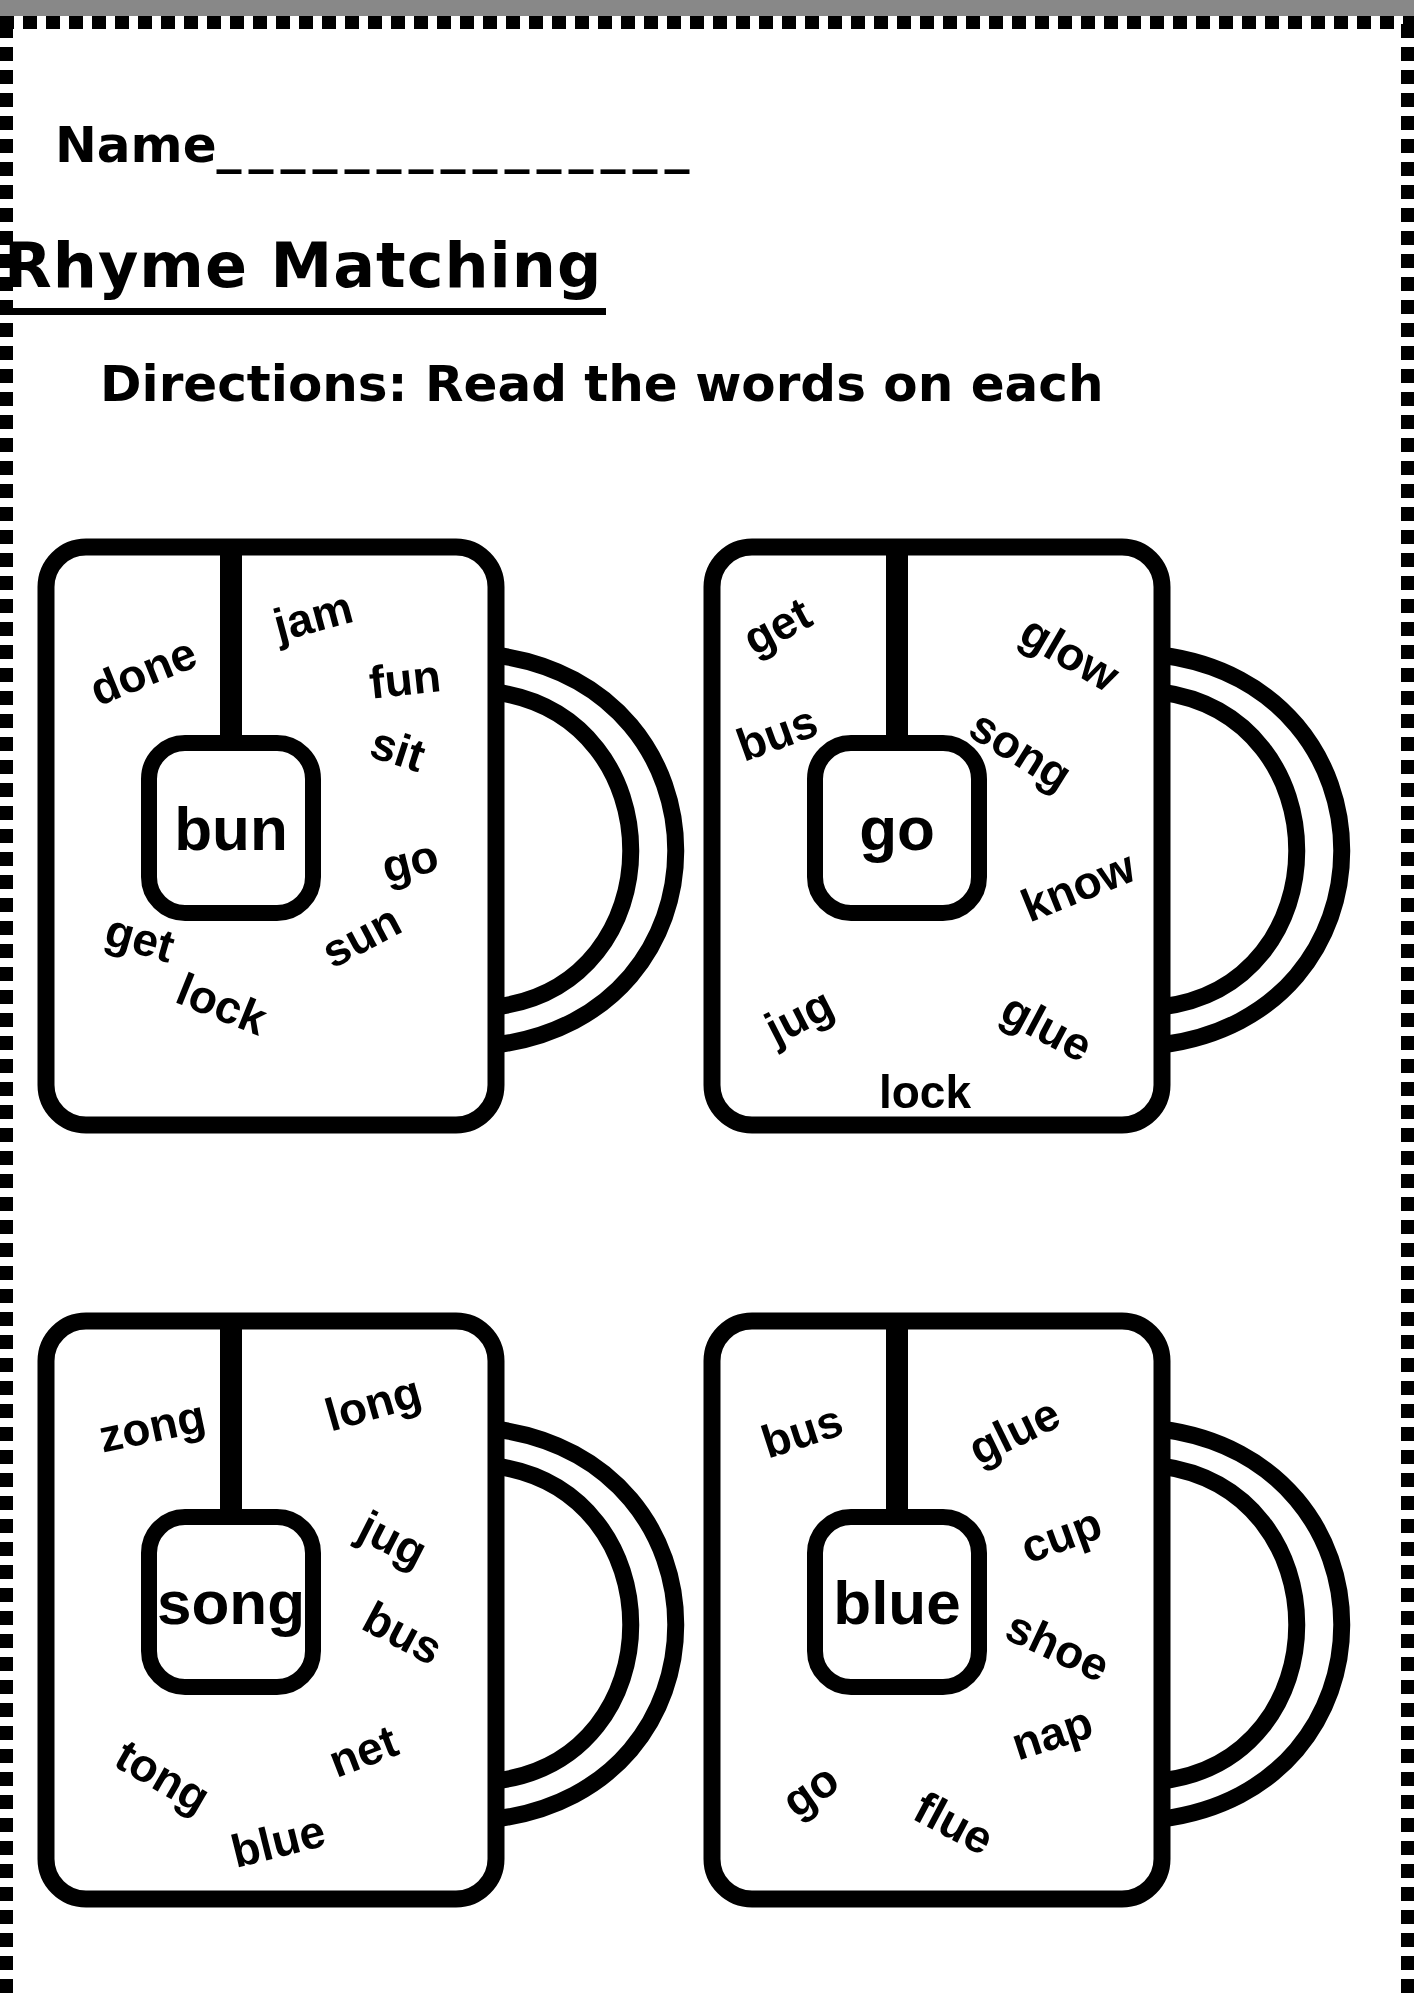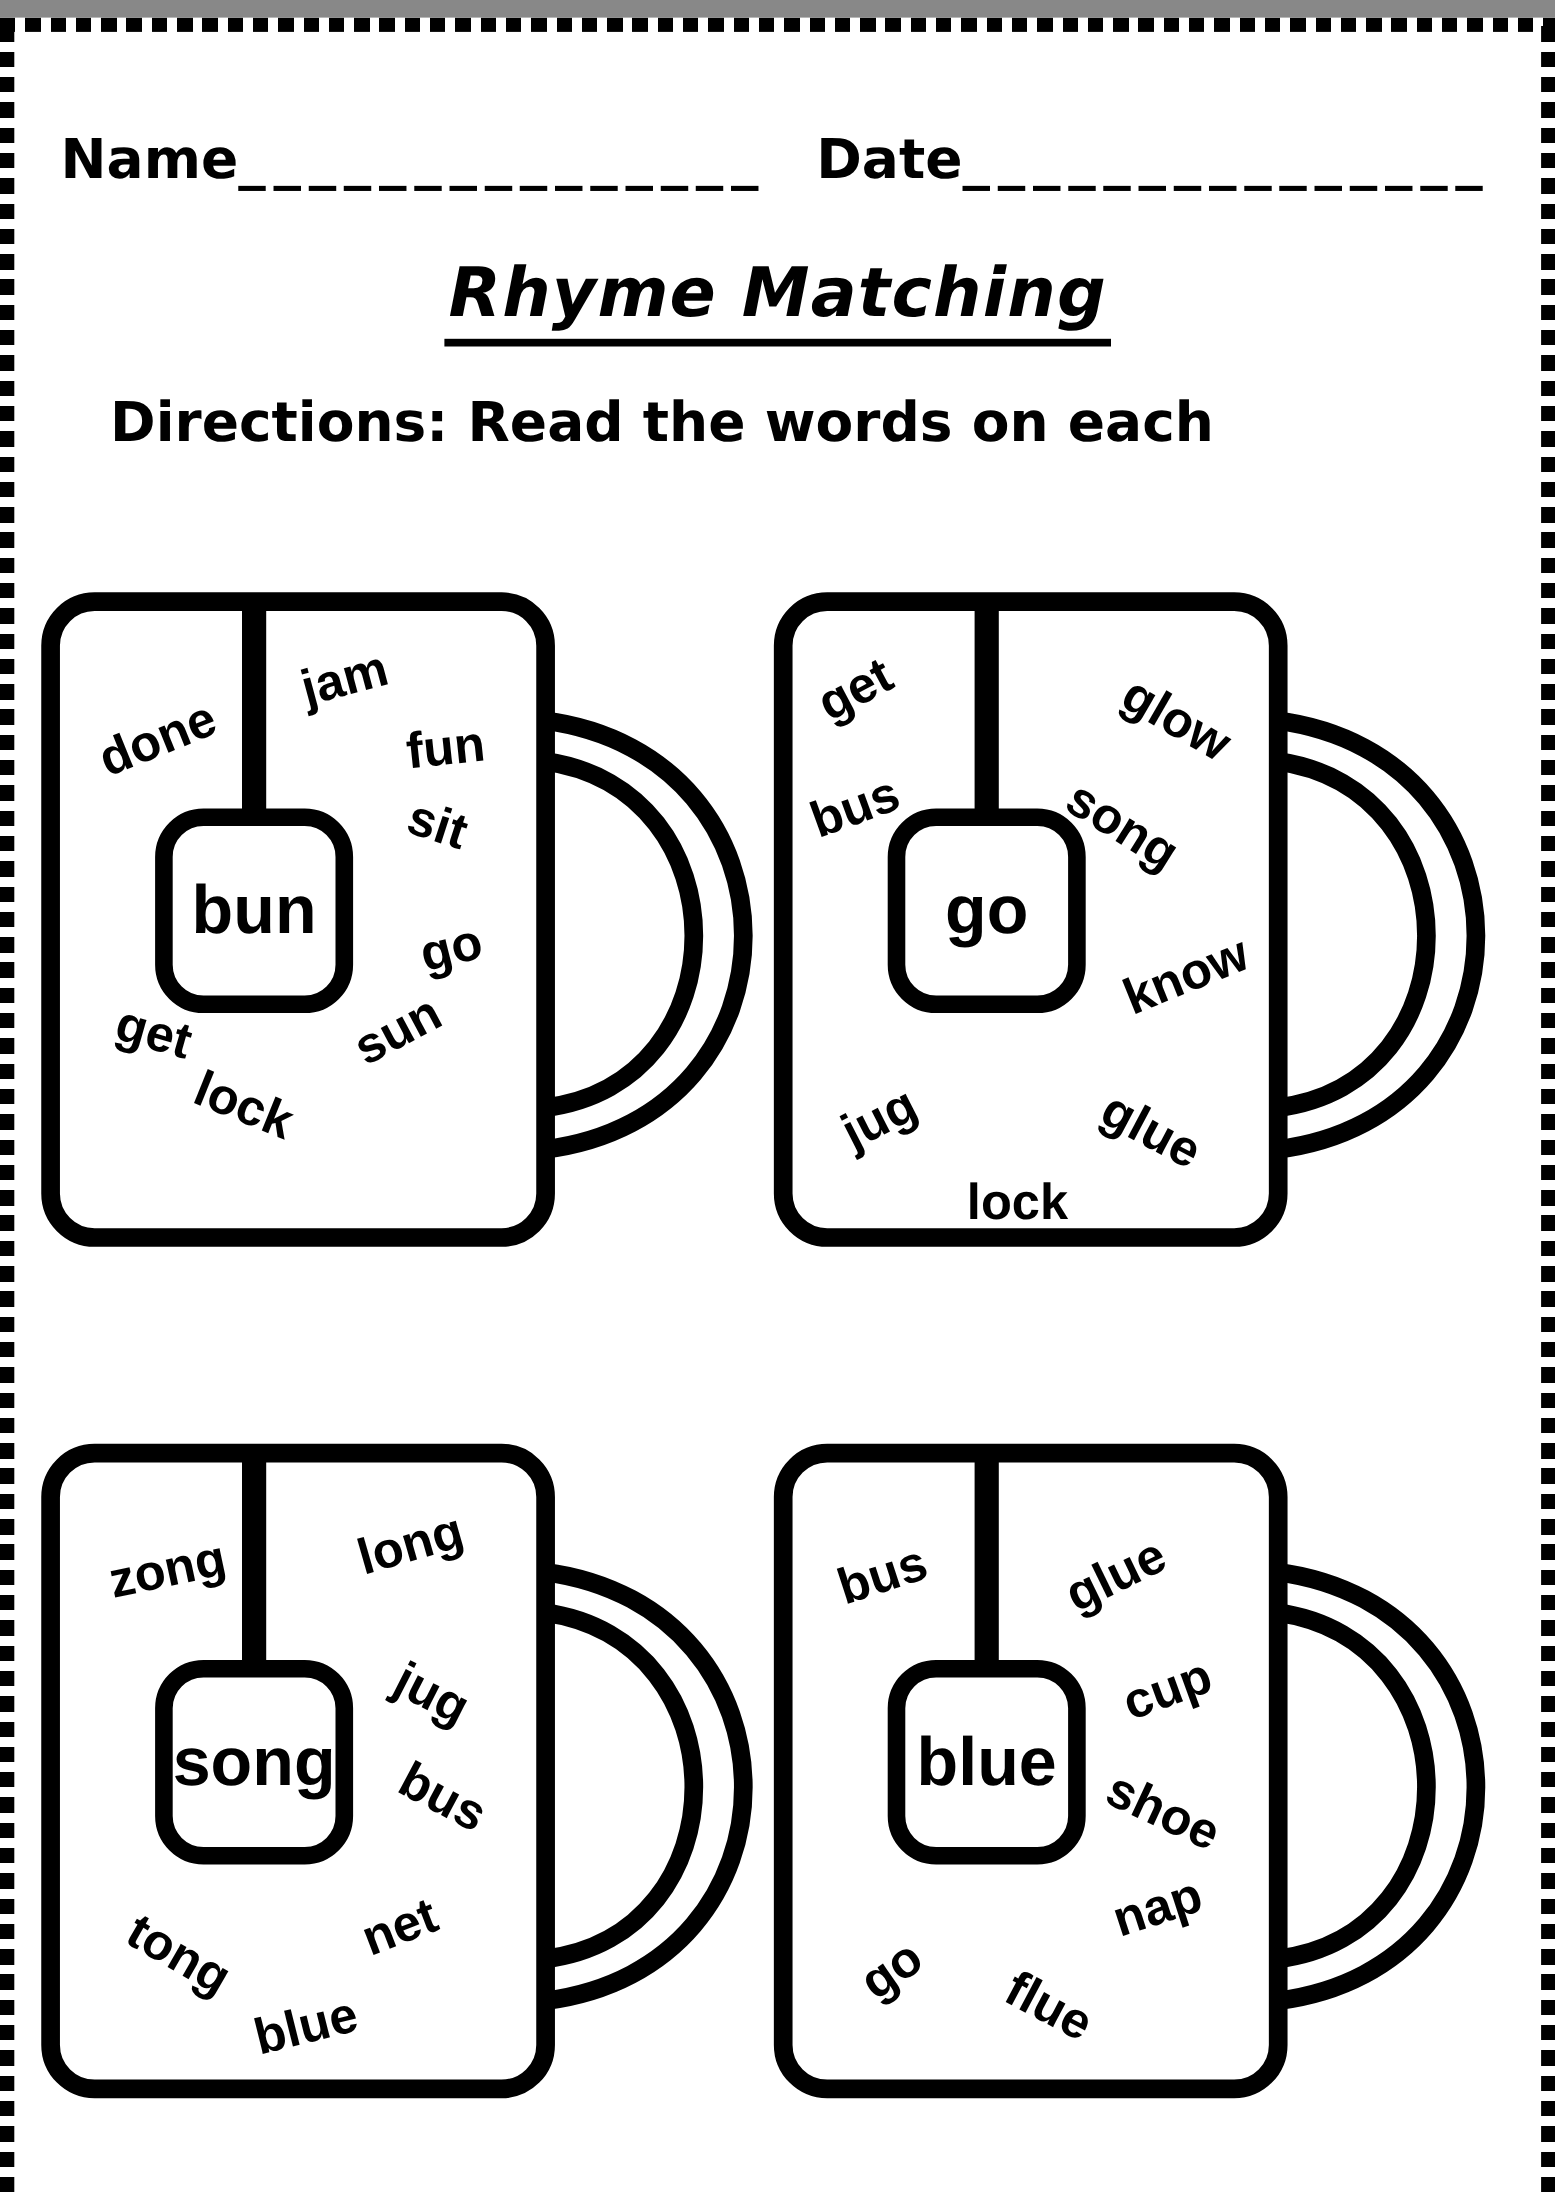--- a/index.html
+++ b/index.html
@@ -13,21 +13,21 @@
   .edge.h{left:0;right:0;height:13px;background:repeating-linear-gradient(90deg,#000 0 14px,transparent 14px 23px);}
   .edge.v{top:0;bottom:0;width:13px;background:repeating-linear-gradient(0deg,#000 0 14px,transparent 14px 23px);}
   .edge.t{top:0;} .edge.b{bottom:0;} .edge.l{left:0;} .edge.r{right:0;}
 
   
   .name-row,.date-row{
     position:absolute; top:100px; font-size:50px; font-weight:bold; white-space:nowrap;
   }
   .name-row{left:55px;} .date-row{left:742px;}
   .blank-line{letter-spacing:7px; font-weight:bold;}
-  .title-wrap{position:absolute; left:0; right:0; top:213px; text-align:center;font-style:italic;}
+  .title-wrap{position:absolute; left:0; right:0; top:213px; text-align:left;}
   .title{
     display:inline-block; font-size:62px; font-weight:bold; letter-spacing:1px;
     border-bottom:7px solid #000; padding:0 4px 6px 4px;
   }
   .directions{
     position:absolute; left:100px; top:332px; font-size:50px; font-weight:bold;
     line-height:72px; white-space:nowrap;
   }
 
   
@@ -46,21 +46,20 @@
 <body>
 
 <div class="page">
 
   <div class="edge h t"></div>
   <div class="edge h b"></div>
   <div class="edge v l"></div>
   <div class="edge v r"></div>
 
   <div class="name-row"><span>Name</span><span class="blank-line">_______________</span></div>
-  <div class="date-row"><span>Date</span><span class="blank-line">_______________</span></div>
 
   <div class="title-wrap">
     <span class="title">Rhyme Matching</span>
   </div>
 
   <div class="directions">
     <div>Directions: Read the words on each</div>
   </div>
 
   <div class="mug" style="left:36px; top:521px;">

